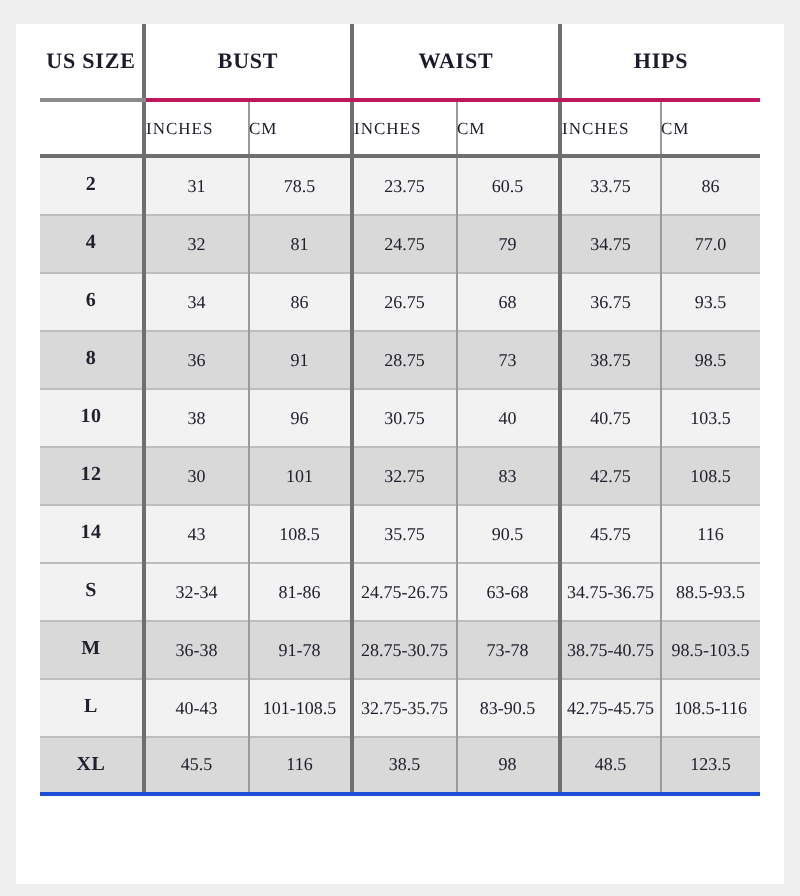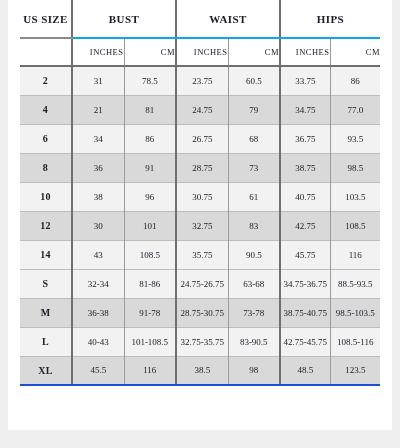--- a/index.html
+++ b/index.html
@@ -12,21 +12,21 @@
     width: 400px;
     height: 448px;
     background: #efefef;
     font-family: "Liberation Serif", "DejaVu Serif", serif;
     overflow: hidden;
   }
 
   #page-card {
     position: absolute;
     left: 8px;
-    top: 0;
+    top: 12px;
     width: 384px;
     height: 430px;
     background: #ffffff;
   }
 
   #size-chart-table {
     position: absolute;
     left: 12px;
     top: 0px;
     width: 360px;
@@ -38,39 +38,39 @@
   #size-chart-table thead tr.group-row th {
     height: 38px;
     font-family: "Liberation Serif", "DejaVu Serif", serif;
     font-weight: bold;
     font-size: 11px;
     letter-spacing: 0.4px;
     color: #1b1b2b;
     text-align: center;
     vertical-align: middle;
     background: #ffffff;
-    border-bottom: 2px solid #0ea5e9;
+    border-bottom: 2px solid #be185d;
     padding: 0;
   }
   #size-chart-table thead tr.group-row th.grp {
     border-left: 2px solid #6f6f6f;
   }
   #size-chart-table thead tr.group-row th.first-col {
     border-bottom: 2px solid #8a8a8a;
   }
 
   
   #size-chart-table thead tr.unit-row th {
     height: 28px;
     font-family: "Liberation Serif", "DejaVu Serif", serif;
     font-weight: normal;
     font-size: 8.5px;
     letter-spacing: 0.5px;
     color: #1b1b2b;
-    text-align: right;
+    text-align: left;
     vertical-align: middle;
     background: #ffffff;
     border-bottom: 2px solid #6f6f6f;
     border-left: 1px solid #9a9a9a;
     padding: 0;
   }
   #size-chart-table thead tr.unit-row th.first-col {
     border-left: none;
   }
   #size-chart-table thead tr.unit-row th.grp-start {
@@ -150,21 +150,21 @@
           <td class="first-col">2</td>
           <td class="grp-start">31</td>
           <td>78.5</td>
           <td class="grp-start">23.75</td>
           <td>60.5</td>
           <td class="grp-start">33.75</td>
           <td>86</td>
         </tr>
         <tr class="stripe-dark">
           <td class="first-col">4</td>
-          <td class="grp-start">21</td>
+          <td class="grp-start">32</td>
           <td>81</td>
           <td class="grp-start">24.75</td>
           <td>79</td>
           <td class="grp-start">34.75</td>
           <td>77.0</td>
         </tr>
         <tr class="stripe-light">
           <td class="first-col">6</td>
           <td class="grp-start">34</td>
           <td>86</td>
@@ -180,21 +180,21 @@
           <td class="grp-start">28.75</td>
           <td>73</td>
           <td class="grp-start">38.75</td>
           <td>98.5</td>
         </tr>
         <tr class="stripe-light">
           <td class="first-col">10</td>
           <td class="grp-start">38</td>
           <td>96</td>
           <td class="grp-start">30.75</td>
-          <td>61</td>
+          <td>40</td>
           <td class="grp-start">40.75</td>
           <td>103.5</td>
         </tr>
         <tr class="stripe-dark">
           <td class="first-col">12</td>
           <td class="grp-start">30</td>
           <td>101</td>
           <td class="grp-start">32.75</td>
           <td>83</td>
           <td class="grp-start">42.75</td>

